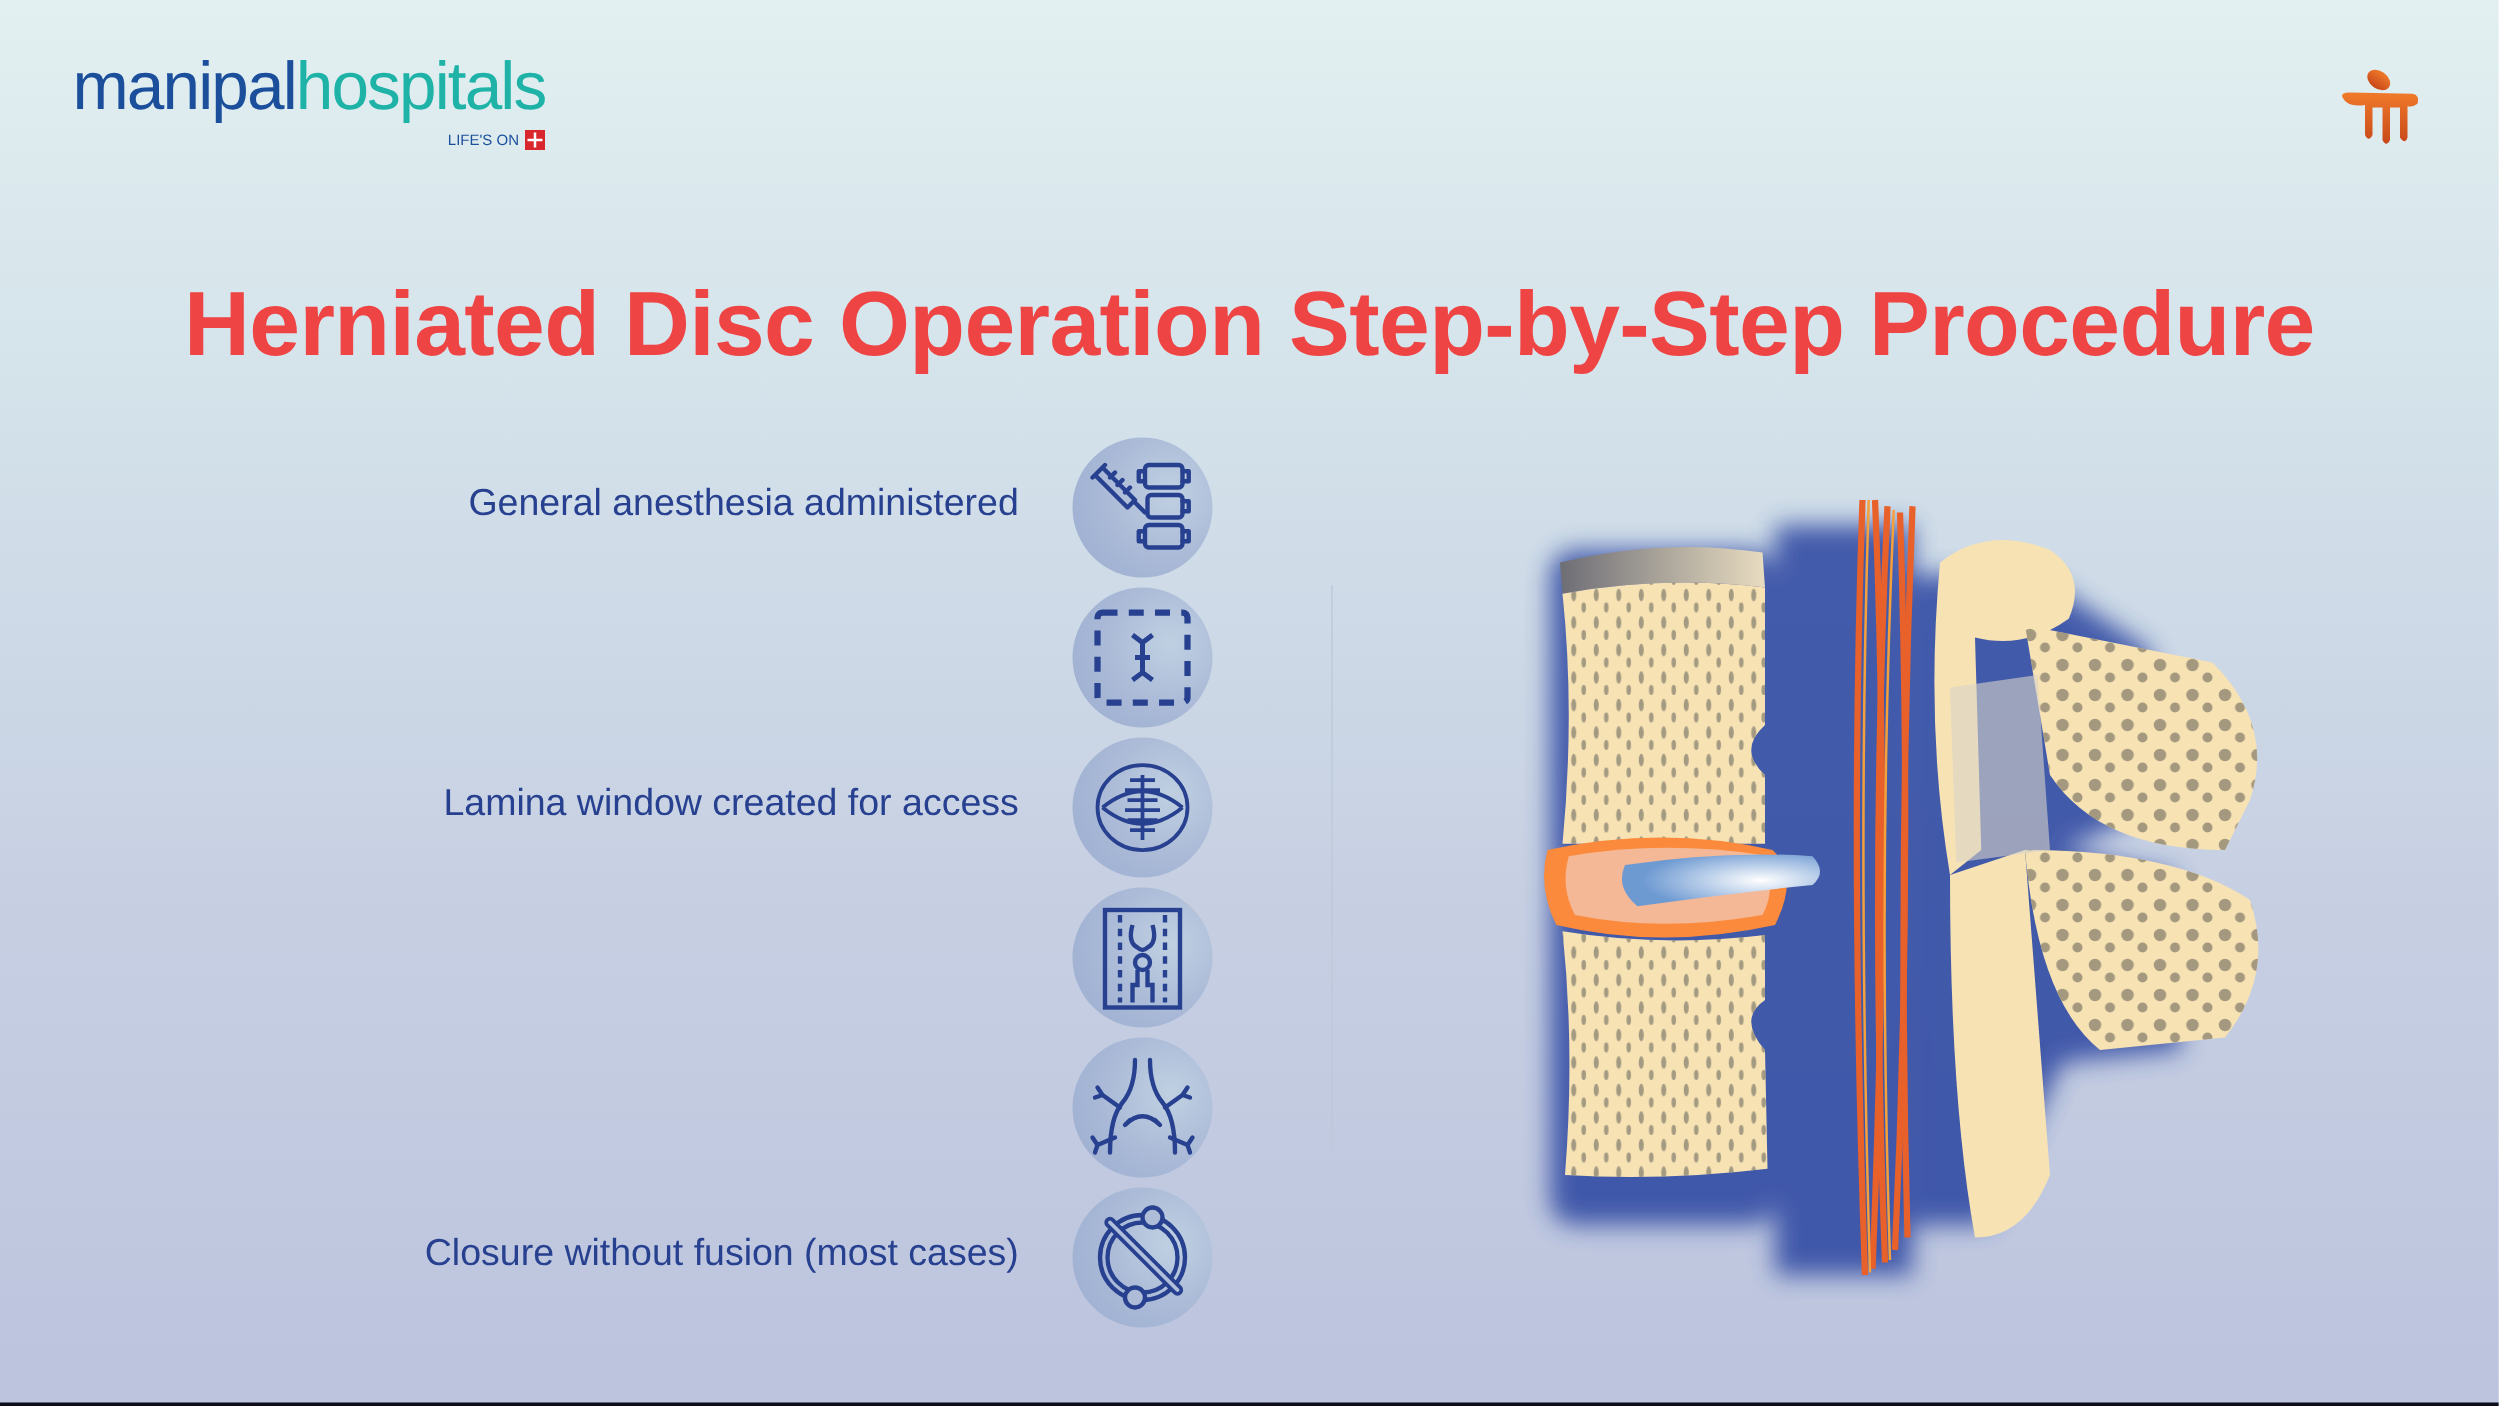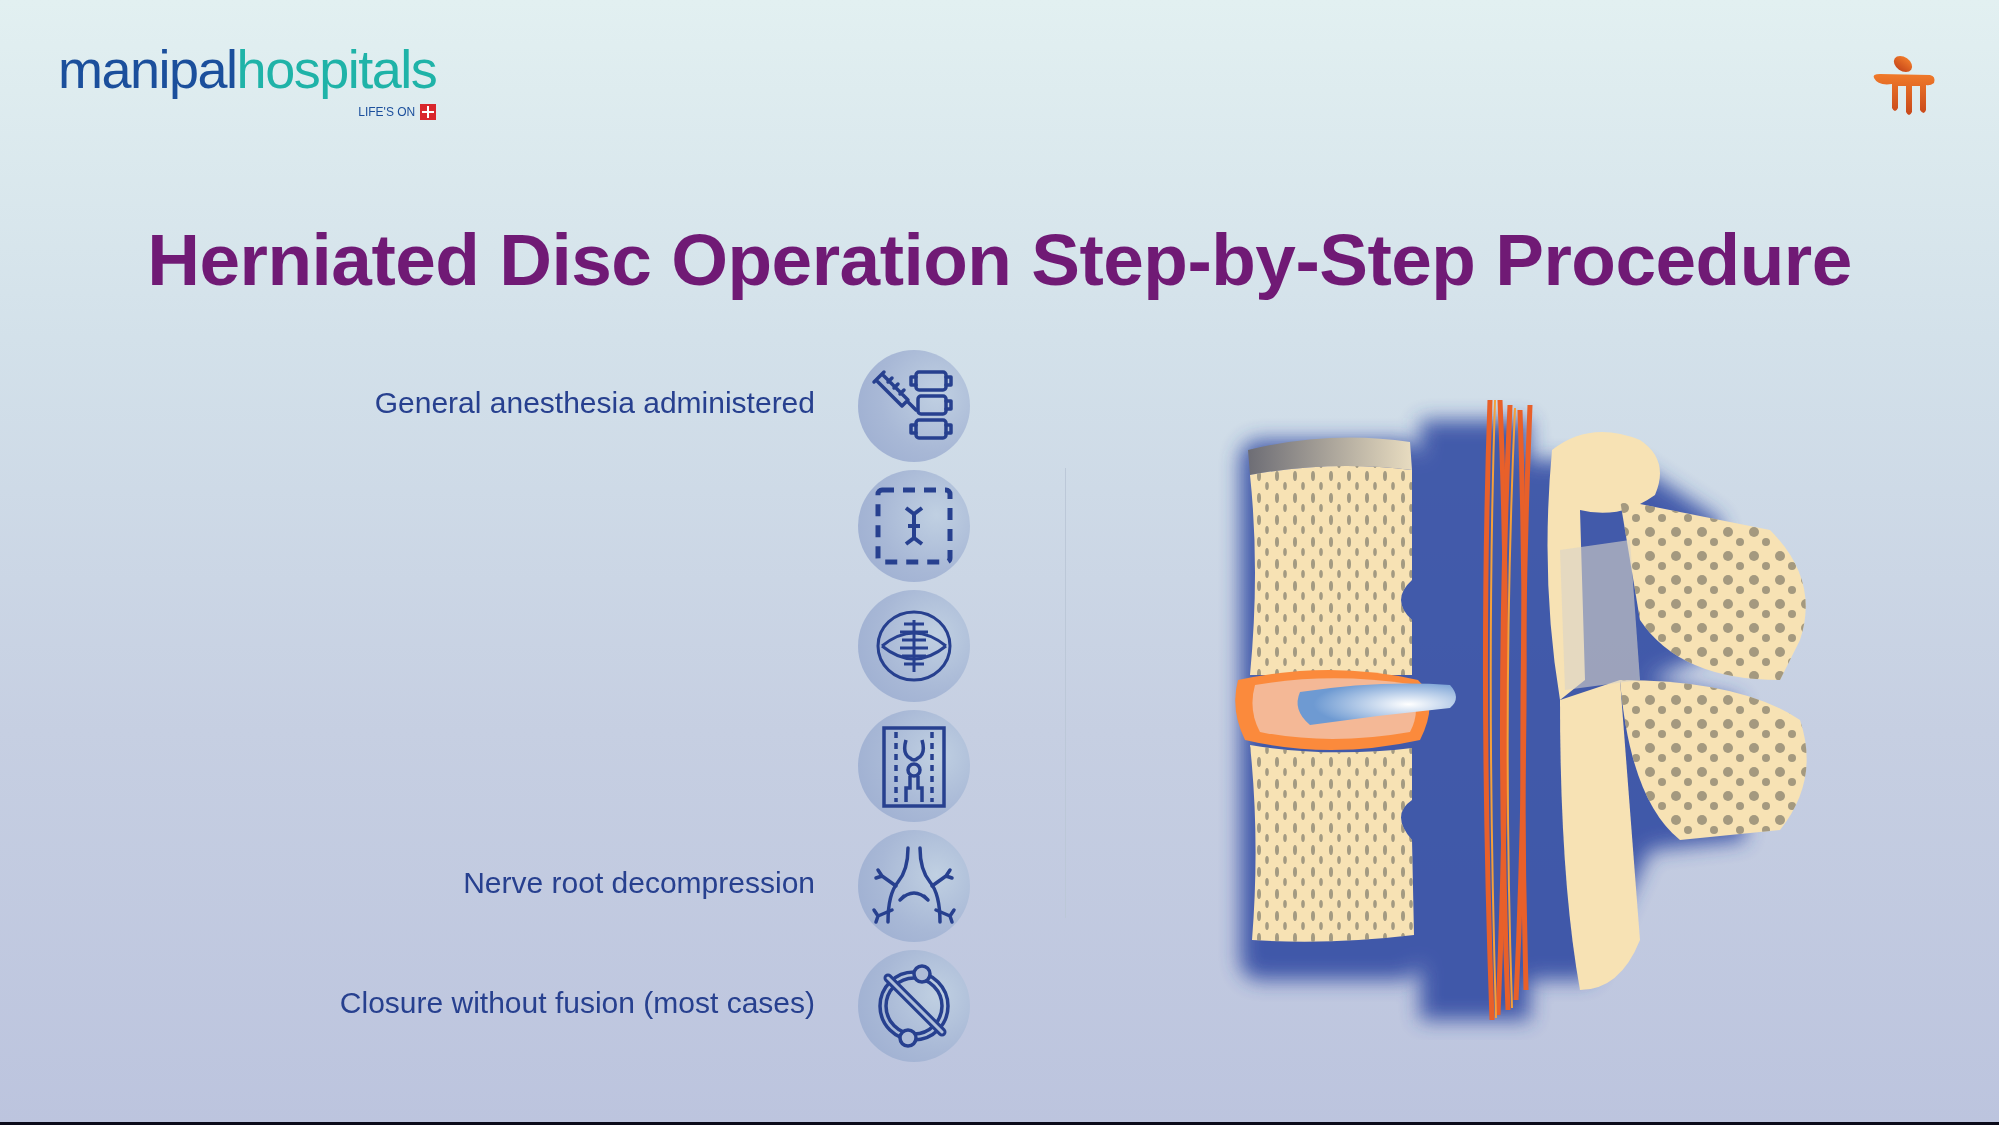--- a/index.html
+++ b/index.html
@@ -12,21 +12,21 @@
   .logo { position:absolute; left:58px; top:42px;text-align:center; }
   .logo-main { font-size:54px; letter-spacing:-1.5px; line-height:1; }
   .logo-main .a { color:#1b4f9c; }
   .logo-main .b { color:#1fb3a8; }
   .logo-tag { position:absolute; right:0; top:62px; display:flex; align-items:center; gap:5px; white-space:nowrap; }
   .logo-tag span.t { color:#1b4f9c; font-size:12px; }
   .logo-cross { width:16px; height:16px; background:#d9262c; position:relative; }
   .logo-cross::before { content:""; position:absolute; left:7px; top:2px; width:2px; height:12px; background:#fff; }
   .logo-cross::after { content:""; position:absolute; top:7px; left:2px; height:2px; width:12px; background:#fff; }
   .brand-mark { position:absolute; left:1870px; top:48px; width:70px; height:76px; }
-  .title { position:absolute; left:0; right:0; top:218px; text-align:center; color:#701a75; font-weight:bold; font-size:73px; letter-spacing:-0.5px; }
+  .title { position:absolute; left:0; right:0; top:218px; text-align:center; color:#ef4444; font-weight:bold; font-size:73px; letter-spacing:-0.5px; }
   .steps { position:absolute; left:0; top:348px; width:980px; }
   .step { position:absolute; right:0; height:112px; width:980px;padding-left:24px; }
   .step-label { position:absolute; right:165px; top:38px; color:#27408f; font-size:30px; white-space:nowrap; }
   .step-icon { position:absolute; right:10px; top:2px; width:112px; height:112px; border-radius:50%;
     background: radial-gradient(circle at 70% 40%, #c0d0e2 0%, #a8b8d6 55%, #9bacd0 100%); }
   .step-icon svg { width:112px; height:112px; }
   .divider { position:absolute; left:1065px; top:468px; width:1px; height:450px; background:#bcc8d8; }
   .spine { position:absolute; left:1200px; top:380px; width:700px; height:660px; }
 </style>
 </head>
@@ -72,41 +72,41 @@
   </div>
   <div class="step" style="top:120px">
     <div class="step-icon">
       <svg viewBox="0 0 112 112" fill="none" stroke="#27408f" stroke-width="5">
         <rect x="20" y="20" width="72" height="72" rx="4" stroke-dasharray="12 9"></rect>
         <path d="M48 38 L56 44 L64 38 M56 44 L56 68 M48 74 L56 68 L64 74 M50 56 h12" stroke-width="4"></path>
       </svg>
     </div>
   </div>
   <div class="step" style="top:240px">
+    <span class="step-label">Lamina window created for access</span>
     <div class="step-icon">
       <svg viewBox="0 0 112 112" fill="none" stroke="#27408f" stroke-width="3">
         <ellipse cx="56" cy="56" rx="36" ry="34"></ellipse>
         <path d="M24 56 Q56 30 88 56 M24 56 Q56 82 88 56"></path>
         <path d="M46 34 h20 M42 42 h28 M44 50 h24 M42 58 h28 M44 66 h24 M46 74 h20 M56 30 v52"></path>
       </svg>
     </div>
   </div>
   <div class="step" style="top:360px">
     <div class="step-icon">
       <svg viewBox="0 0 112 112" fill="none" stroke="#27408f" stroke-width="3.5">
         <rect x="26" y="18" width="60" height="78"></rect>
         <path d="M38 22 v70 M74 22 v70" stroke-dasharray="6 5"></path>
         <path d="M48 30 Q44 44 52 48 Q56 52 60 48 Q68 44 64 30"></path>
         <circle cx="56" cy="60" r="6"></circle>
           <path d="M52 66 v12 h-4 v14 M60 66 v12 h4 v14"></path>
       </svg>
     </div>
   </div>
   <div class="step" style="top:480px">
-    <span class="step-label">Nerve root decompression</span>
     <div class="step-icon">
       <svg viewBox="0 0 112 112" fill="none" stroke="#27408f" stroke-width="3.5" stroke-linecap="round">
         <path d="M50 18 Q50 40 40 52 Q30 64 30 92 M62 18 Q62 40 72 52 Q82 64 82 92"></path>
         <path d="M42 70 Q56 56 70 70 M42 70 l4 -4 M70 70 l-4 -4"></path>
         <path d="M38 56 L24 46 M24 46 l-4 -6 M24 46 l-6 2 M34 80 L20 86 M20 86 l-4 -6 M20 86 l-2 6"></path>
         <path d="M74 56 L88 46 M88 46 l4 -6 M88 46 l6 2 M78 80 L92 86 M92 86 l4 -6 M92 86 l2 6"></path>
       </svg>
     </div>
   </div>
   <div class="step" style="top:600px">

